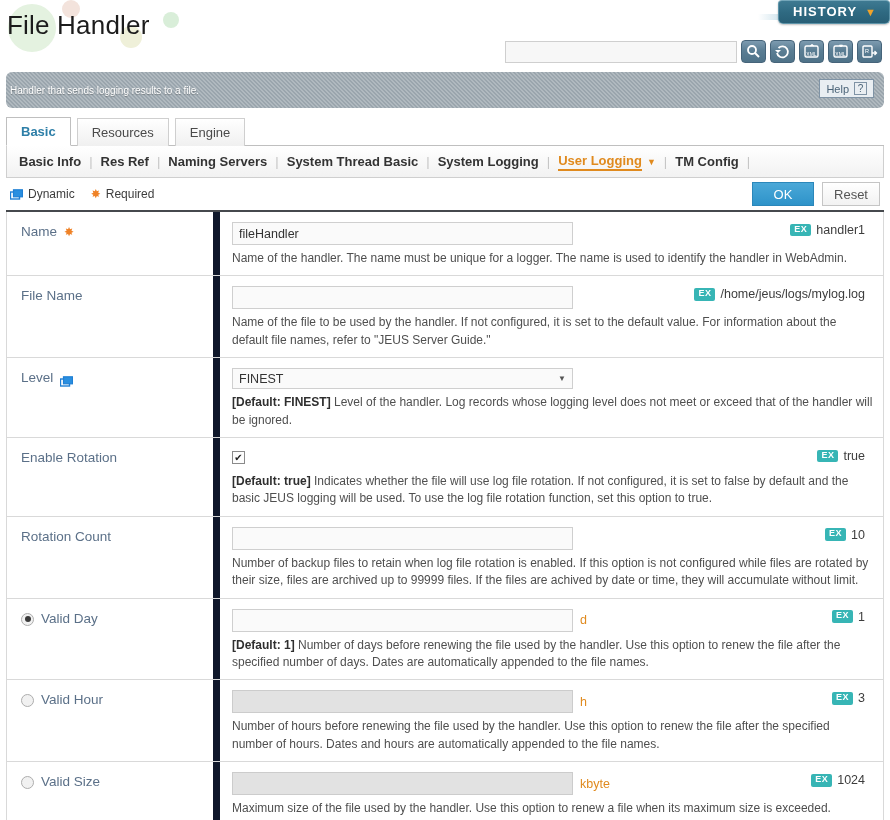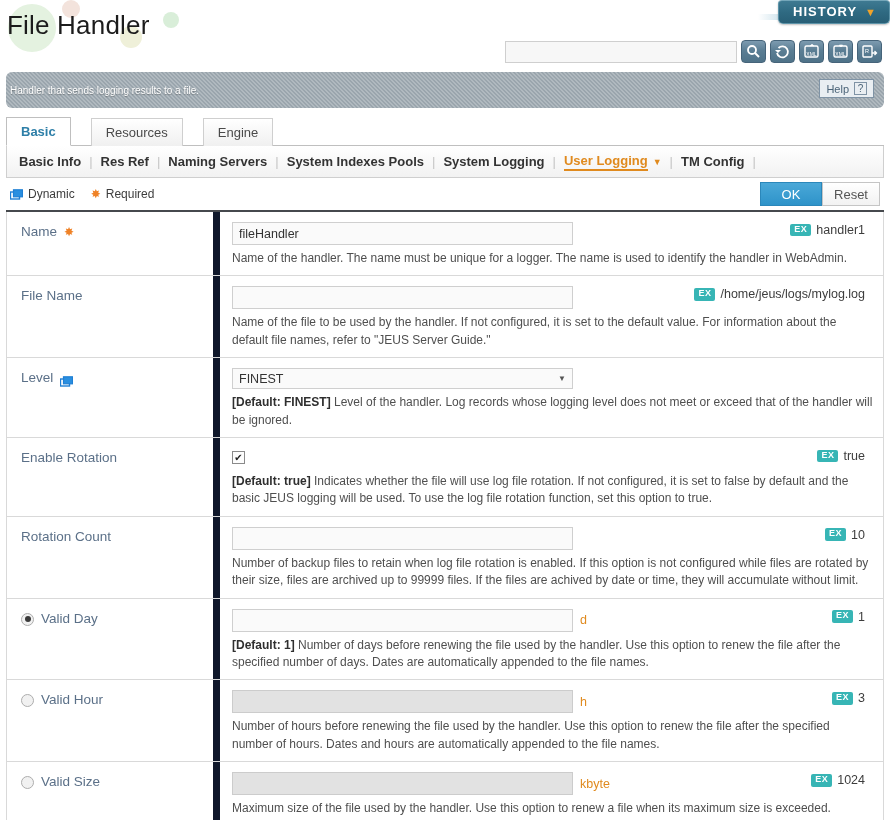--- a/index.html
+++ b/index.html
@@ -84,21 +84,21 @@
     font-size: 11px; color: #4b6478; padding: 2px 6px;
     display: flex; align-items: center; gap: 5px; cursor: pointer;
   }
   .help-q {
     border: 1px solid #7f93a5; width: 13px; height: 13px;
     display:inline-flex; align-items:center; justify-content:center;
     font-size: 10px; line-height: 1; color:#4b6478;
   }
 
   
-  .tabs { margin: 8px 6px 0 6px; height: 30px; display: flex; align-items: flex-end; gap: 20px;
+  .tabs { margin: 8px 6px 0 6px; height: 30px; display: flex; align-items: flex-end; gap: 6px;
           border-bottom: 1px solid #bfbfbf; }
   .tab {
     border: 1px solid #cfcfcf; border-bottom: none;
     background: linear-gradient(to bottom, #ffffff, #f0f0f0);
     font-size: 13px; color: #4a4a4a; padding: 6px 14px 6px 14px;
     position: relative; top: 1px; cursor: pointer;
   }
   .tab.active {
     background: #ffffff; color: #2e7fa8; font-weight: bold;
     border-color: #bfbfbf; border-bottom: 1px solid #ffffff;
@@ -125,21 +125,21 @@
   .legend-item { display: flex; align-items: center; gap: 5px; font-size: 12px; color: #3d3d3d; margin-right: 16px; }
   .spacer { flex: 1; }
   .btn-ok {
     background: linear-gradient(to bottom, #4aa8d8, #2e93c9);
     border: 1px solid #2b87ba; color: #ffffff; font-size: 13px;
     width: 62px; height: 24px; cursor: pointer;
   }
   .btn-reset {
     background: linear-gradient(to bottom, #ffffff, #f2f2f2);
     border: 1px solid #c5c5c5; color: #555555; font-size: 13px;
-    width: 58px; height: 24px; margin-left: 0; cursor: pointer;
+    width: 58px; height: 24px; margin-left: 8px; cursor: pointer;
   }
 
   
   .icon-dyn { width: 13px; height: 11px; position: relative; display:inline-block; }
   .icon-req { color: #ef8227; font-size: 12px; line-height: 1; }
 
   
   .form { margin: 0 6px; border-left: 1px solid #d9d9d9; border-right: 1px solid #d9d9d9; }
   .frow { display: flex; border-bottom: 1px solid #d9d9d9; min-height: 52px; }
   .fleft {
@@ -273,21 +273,21 @@
       <span class="subnav-sep">|</span>
       <span style="display: inline-flex; align-items: center;">
         <span class="subnav-item">Res Ref</span>
       </span>
       <span class="subnav-sep">|</span>
       <span style="display: inline-flex; align-items: center;">
         <span class="subnav-item">Naming Servers</span>
       </span>
       <span class="subnav-sep">|</span>
       <span style="display: inline-flex; align-items: center;">
-        <span class="subnav-item">System Indexes Pools</span>
+        <span class="subnav-item">System Thread Basic</span>
       </span>
       <span class="subnav-sep">|</span>
       <span style="display: inline-flex; align-items: center;">
         <span class="subnav-item">System Logging</span>
       </span>
       <span class="subnav-sep">|</span>
       <span style="display: inline-flex; align-items: center;">
         <span class="subnav-item current">User Logging</span>
         <span class="subnav-caret">▼</span>
       </span>

